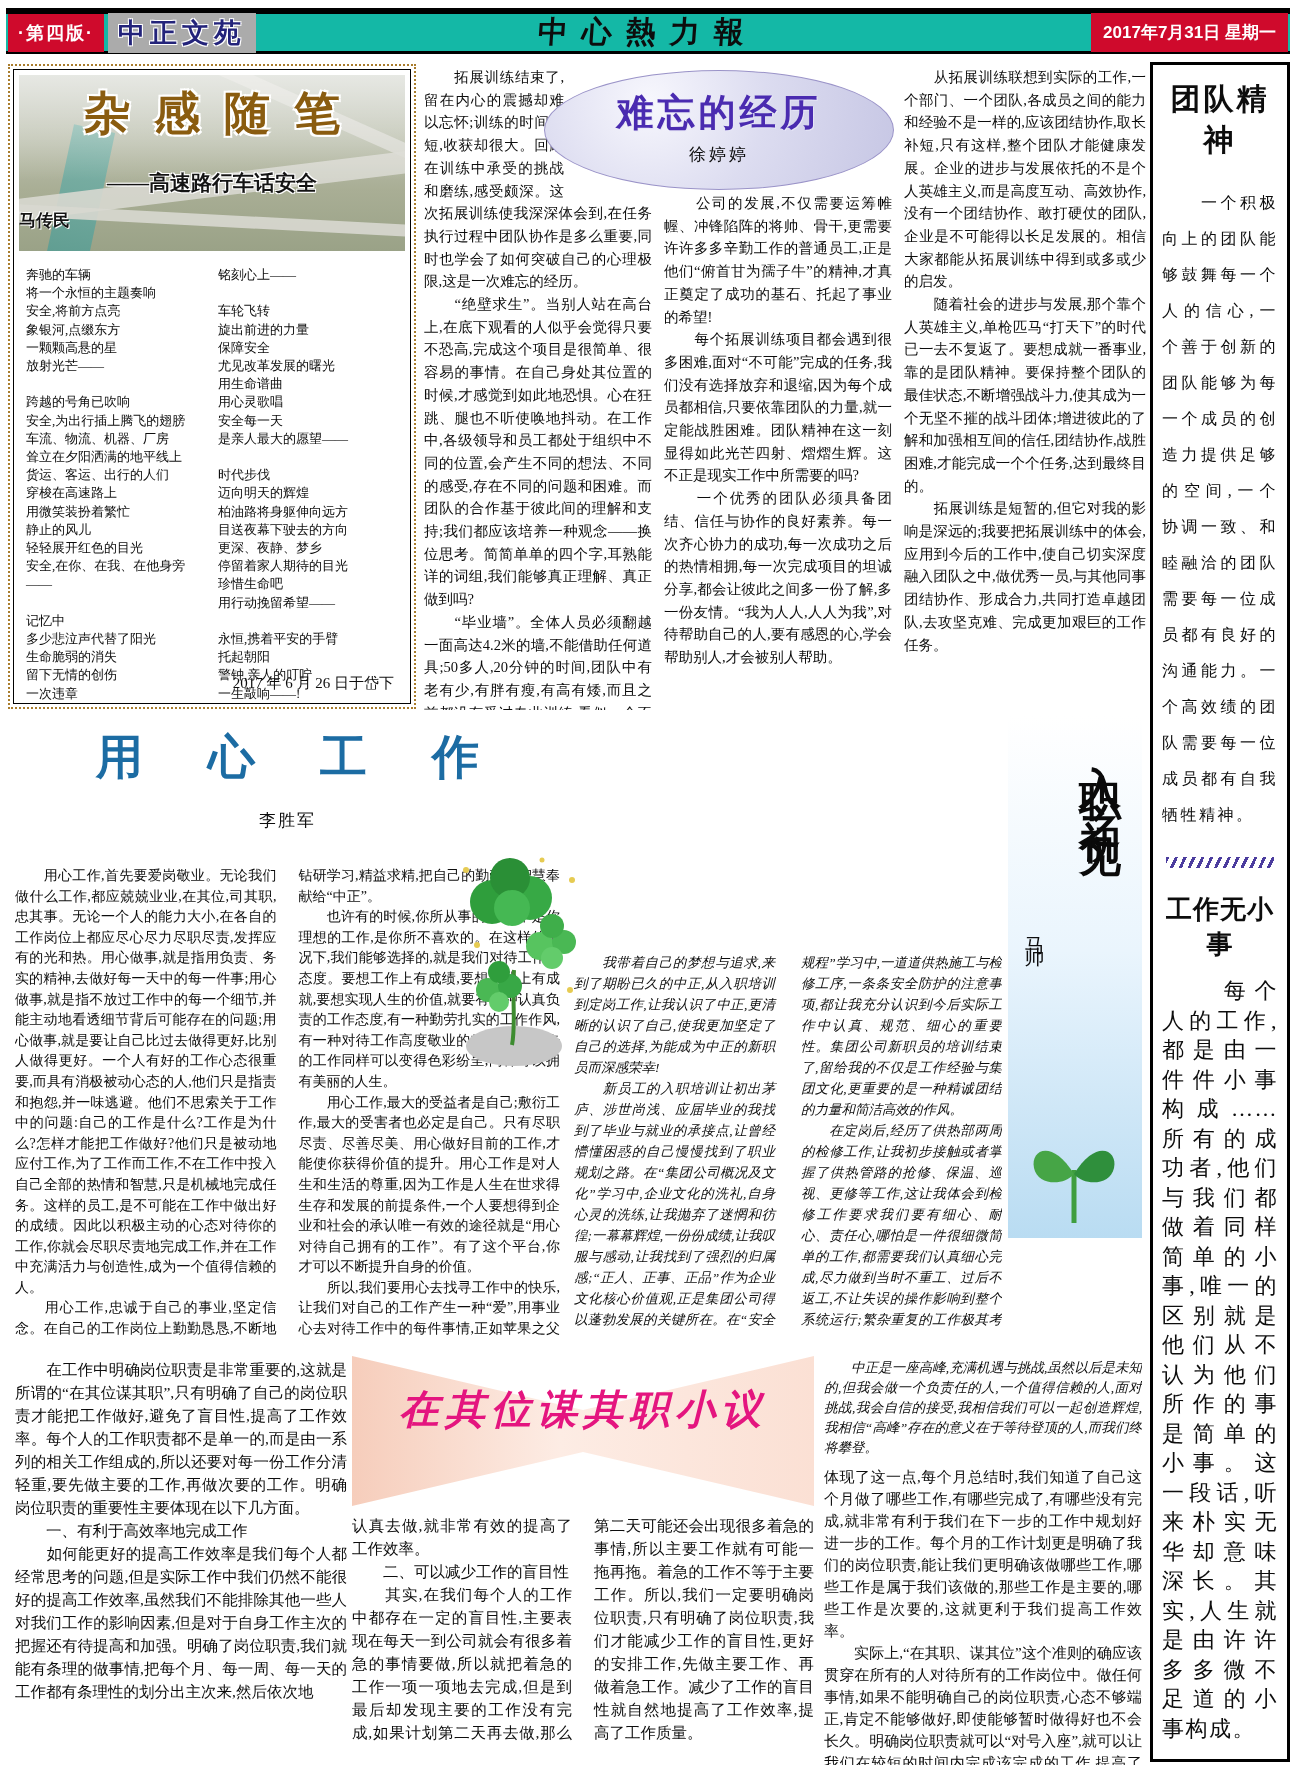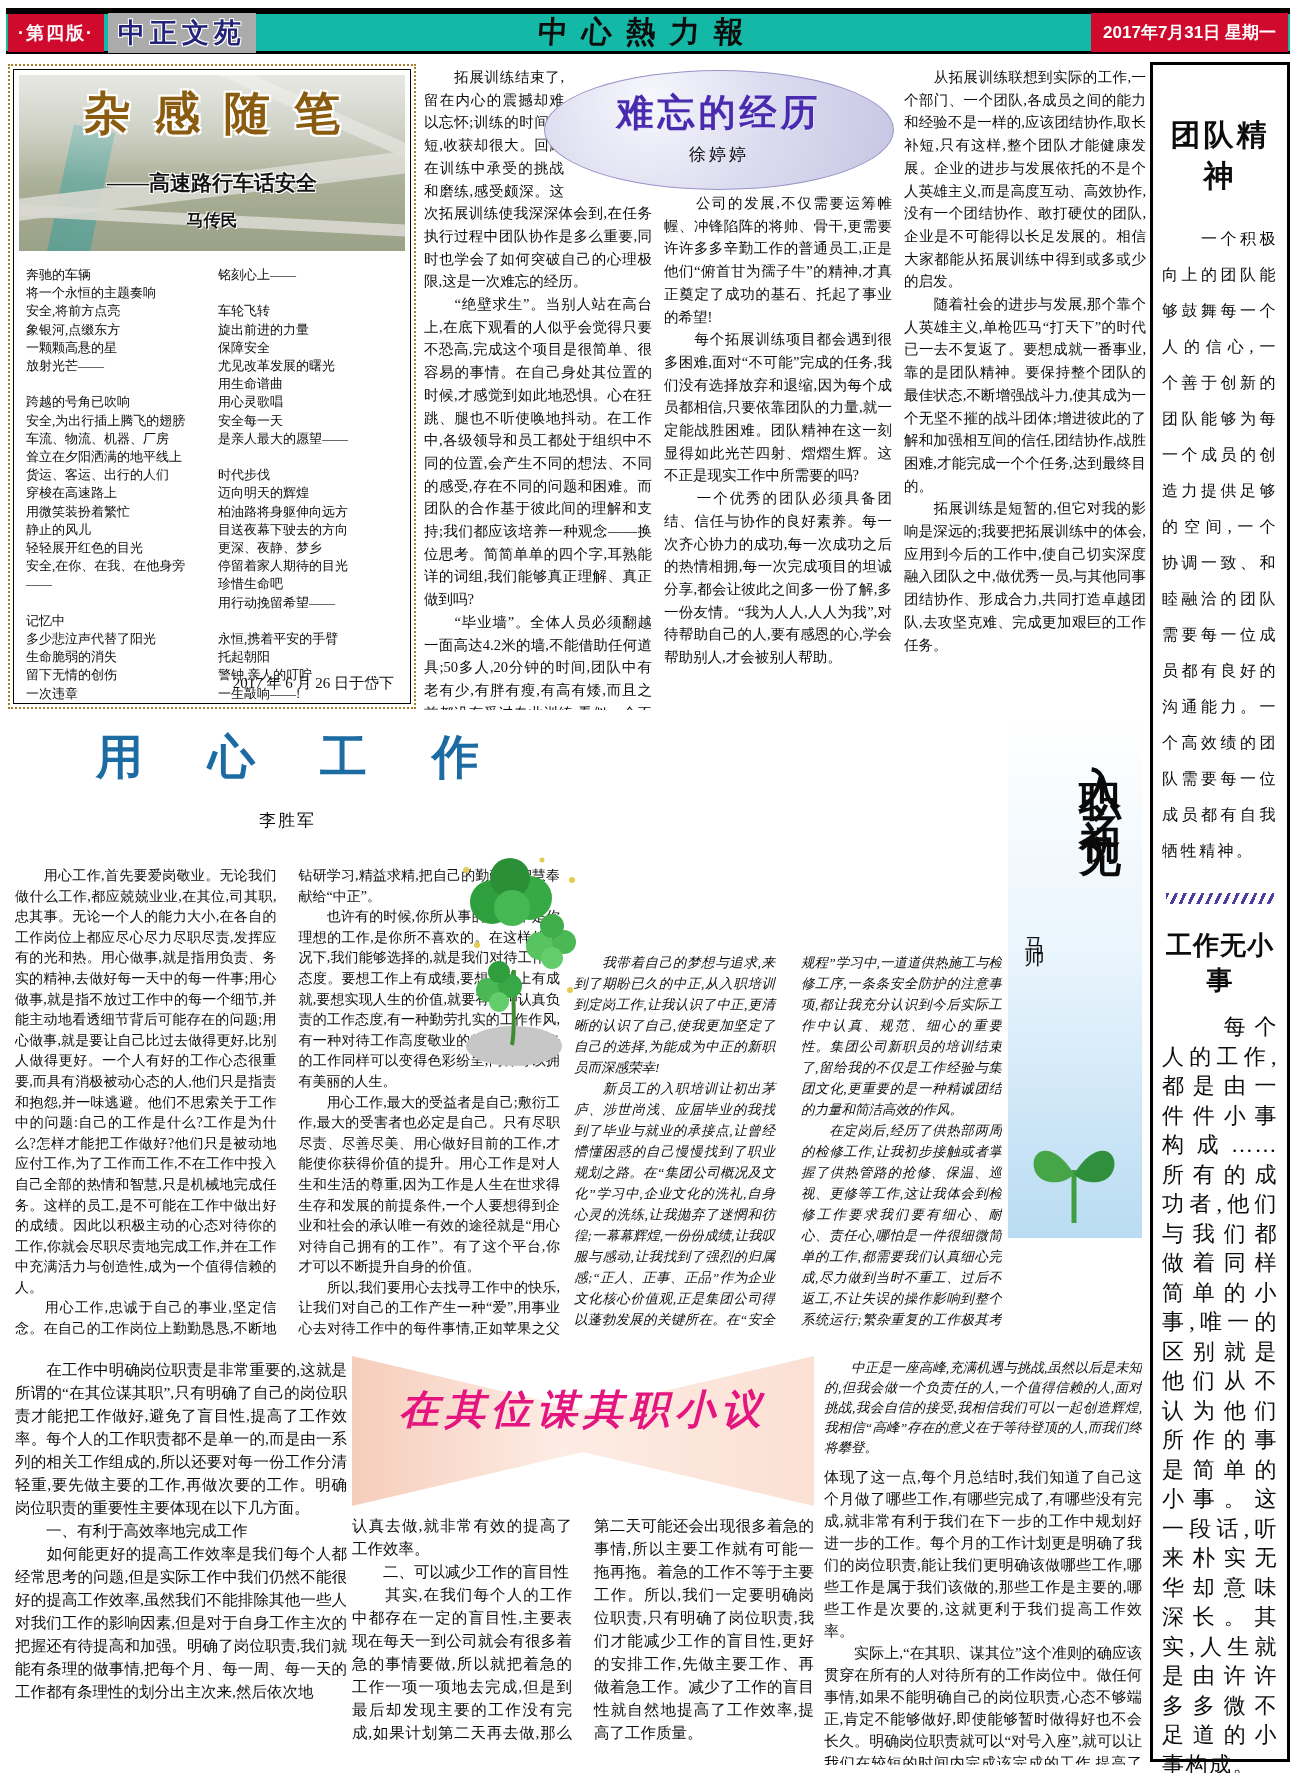--- a/index.html
+++ b/index.html
@@ -13,21 +13,21 @@
   #section-label{font-family:"Liberation Sans",sans-serif;font-size:27px;font-weight:bold;color:#23237a;
           background:#ababab;padding:2px 10px;margin-left:4px;letter-spacing:5px;white-space:nowrap;
           text-shadow:1px 1px 0 #fff,-1px -1px 0 #fff,1px -1px 0 #fff,-1px 1px 0 #fff;}
   #masthead{position:absolute;left:0;right:0;text-align:center;font-size:30px;font-weight:bold;
           letter-spacing:14px;transform:skewX(-4deg);white-space:nowrap;pointer-events:none;}
   #date-badge{margin-left:auto;font-size:17px;padding:8px 12px;margin-right:2px;white-space:nowrap;}
   
   #sidebar{position:absolute;left:1150px;top:62px;width:140px;height:1700px;border:3px solid #000;
            box-sizing:border-box;padding:14px 9px;background:#fff;}
   .sb-title{font-family:"Liberation Sans",sans-serif;font-weight:bold;text-align:center;}
-  #sb-title-1{font-size:30px;letter-spacing:3px;margin-top:36px;}
+  #sb-title-1{font-size:30px;letter-spacing:3px;}
   #sb-body-1{margin-top:24px;font-size:16px;line-height:36px;letter-spacing:2.5px;text-align:justify;white-space:pre-wrap;}
   #sb-divider{height:11px;margin:24px 4px;
      background:repeating-linear-gradient(115deg,#4b3c9e 0 3px,transparent 3px 8px);}
   #sb-title-2{font-size:26px;letter-spacing:1px;}
   #sb-body-2{margin-top:14px;font-size:22px;line-height:29.5px;letter-spacing:1.5px;text-align:justify;white-space:pre-wrap;}
   
   #poem-box{position:absolute;left:8px;top:64px;width:408px;height:645px;border:2px dotted #a97c2c;box-sizing:border-box;padding:3px;}
   #poem-inner{border:1px solid #000000;height:100%;box-sizing:border-box;position:relative;overflow:hidden;}
   #poem-photo{position:relative;margin:5px;height:176px;overflow:hidden;
      background:linear-gradient(180deg,#c9ccc2 0%,#bcc0ae 35%,#a9ae95 65%,#9aa287 100%);}
@@ -36,21 +36,21 @@
   #road-2{left:150px;top:30px;width:300px;height:14px;transform:rotate(24deg);}
   #road-3{left:-10px;top:140px;width:430px;height:12px;transform:rotate(3deg);}
   #river{position:absolute;left:40px;top:52px;width:42px;height:140px;transform:rotate(12deg);
      background:linear-gradient(#84b5aa,#5e9c90);}
   #photo-haze{position:absolute;inset:0;background:linear-gradient(180deg,rgba(255,255,255,.55),rgba(255,255,255,0) 60%);}
   #poem-title{position:absolute;left:0;right:0;top:8px;text-align:center;font-size:46px;font-weight:bold;color:#8a5c10;
      letter-spacing:24px;text-indent:24px;
      text-shadow:2px 2px 0 #fff,-2px -2px 0 #fff,2px -2px 0 #fff,-2px 2px 0 #fff;}
   #poem-subtitle{position:absolute;left:0;right:0;top:94px;text-align:center;font-size:21px;font-weight:bold;color:#141414;
      text-shadow:1px 1px 0 #fff,-1px -1px 0 #fff,1px -1px 0 #fff,-1px 1px 0 #fff;}
-  #poem-author{position:absolute;left:0;right:0;top:134px;text-align:center;font-size:17px;font-weight:bold;color:#141414;
+  #poem-author{position:absolute;left:0;right:0;top:134px;text-align:left;font-size:17px;font-weight:bold;color:#141414;
      text-shadow:1px 1px 0 #fff,-1px -1px 0 #fff;}
   #poem-cols{display:flex;gap:12px;padding:10px 12px 0 12px;}
   .poem-col{flex:1;font-size:13px;line-height:18.2px;white-space:pre-line;}
   #poem-date{position:absolute;right:16px;bottom:10px;font-size:15px;}
   
   #experience{position:absolute;left:424px;top:64px;width:722px;height:648px;}
   #exp-ellipse{position:absolute;left:120px;top:6px;width:348px;height:118px;border-radius:50%;z-index:2;
      background:radial-gradient(circle at 30% 25%,#f7f7fd 0%,#dcdcf0 45%,#c6c6e4 100%);
      border:1px solid #9a93c8;text-align:center;}
   #exp-title{margin-top:17px;font-family:"Liberation Sans",sans-serif;font-size:37px;font-weight:bold;

